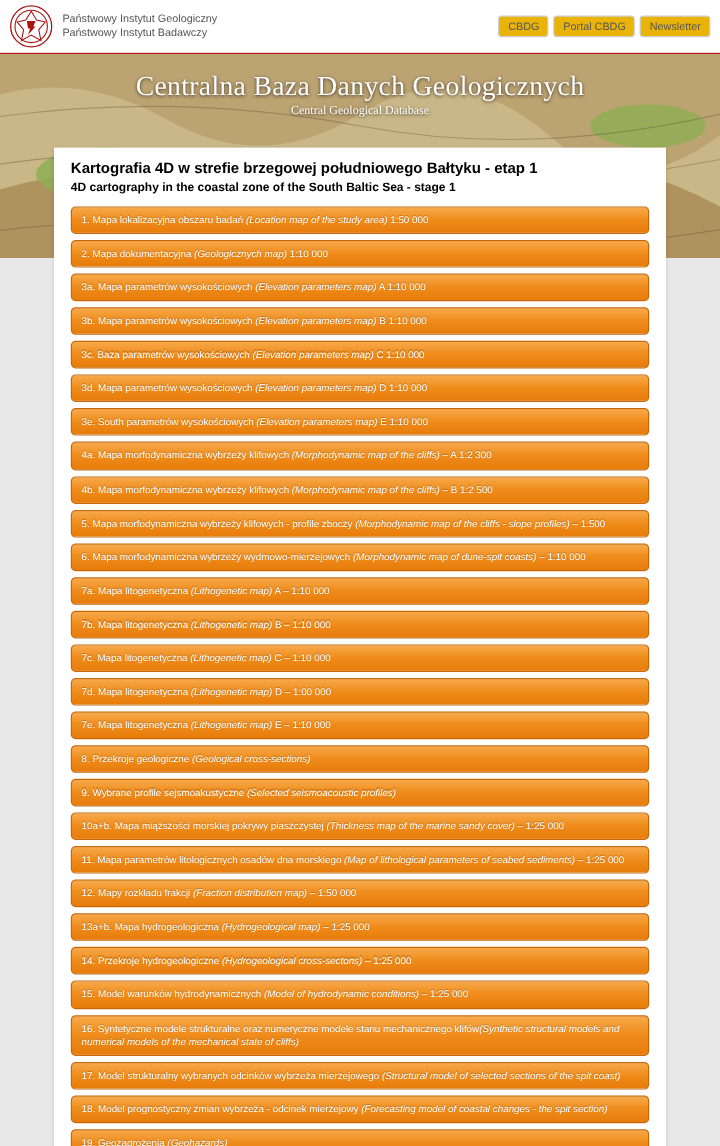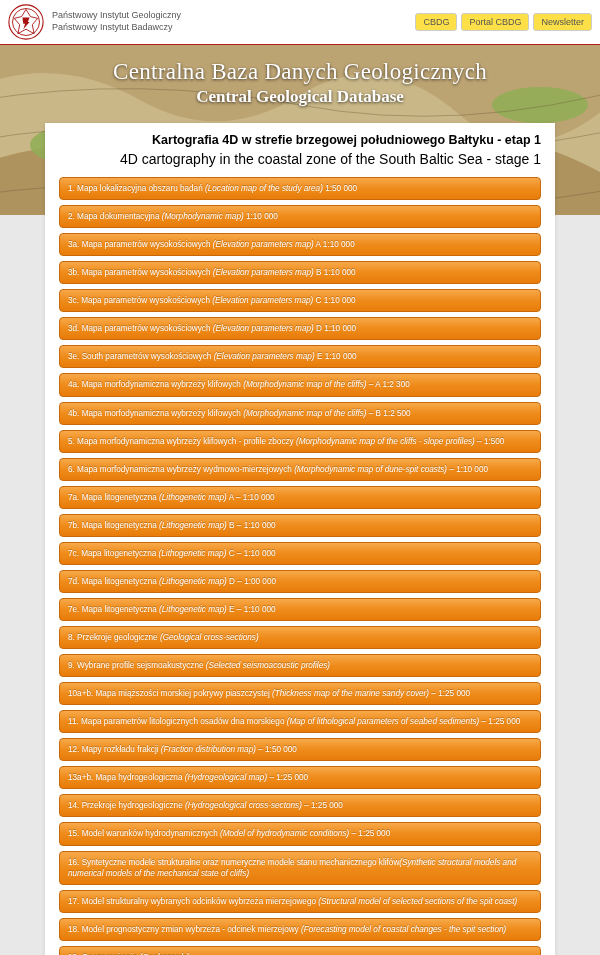--- a/index.html
+++ b/index.html
@@ -24,21 +24,21 @@
     display: flex; align-items: center; justify-content: center;
     background: #fff;
     position: relative;
   }
   .logo svg { width: 36px; height: 36px; }
   .org { font-size: 9px; color: #555; line-height: 1.3; }
   .topnav { margin-left: auto; display: flex; gap: 4px; }
   .topnav a {
     font-size: 9px;
     color: #555;
-    background: #fde047;
+    background: #eab308;
     border: 1px solid #ccc;
     border-radius: 3px;
     padding: 3px 7px;
     text-decoration: none;
     cursor: pointer;
   }
 
   
   .banner {
     position: relative;
@@ -49,41 +49,41 @@
   .banner svg.bg { position: absolute; inset: 0; width: 100%; height: 100%; }
   .banner-title {
     position: relative;
     text-align: center;
     padding-top: 14px;
     color: #fff;
     text-shadow: 0 1px 3px rgba(0,0,0,.7);
     font-family: Georgia, 'Times New Roman', serif;
   }
   .banner-title h1 { font-size: 23px; font-weight: normal; letter-spacing: .3px; }
-  .banner-title h2 { font-size: 17px; font-weight: bold; margin-top: 2px; }
+  .banner-title h2 { font-size: 10px; font-weight: normal; margin-top: 2px; }
 
   
   .card {
     position: relative;
     background: #fff;
     width: 510px;
     margin: -92px auto 18px;
     padding: 10px 14px 14px;
     box-shadow: 0 1px 4px rgba(0,0,0,.12);
   }
-  .card-titles { text-align: right; margin-bottom: 10px; }
+  .card-titles { text-align: left; margin-bottom: 10px; }
   .card-titles h3 {
     font-size: 12.5px;
     font-weight: bold;
     color: #000;
     margin-bottom: 4px;
   }
   .card-titles h4 {
-    font-size: 14px;
-    font-weight: normal;
+    font-size: 10px;
+    font-weight: bold;
     color: #000;
   }
 
   .items { display: flex; flex-direction: column; gap: 5px; }
   .item {
     display: block;
     background: linear-gradient(to bottom, #f7a94a 0%, #ef8b1a 50%, #e77c0a 100%);
     border: 1px solid #c86808;
     border-radius: 4px;
     color: #fff;
@@ -137,24 +137,24 @@
   </div>
 </div>
 
 <div class="card">
   <div class="card-titles">
     <h3>Kartografia 4D w strefie brzegowej południowego Bałtyku - etap 1</h3>
     <h4>4D cartography in the coastal zone of the South Baltic Sea - stage 1</h4>
   </div>
   <div class="items" id="items">
       <a class="item"><span>1. Mapa lokalizacyjna obszaru badań </span><em>(Location map of the study area)</em><span> 1:50 000</span></a>
-      <a class="item"><span>2. Mapa dokumentacyjna </span><em>(Morphodynamic map)</em><span> 1:10 000</span></a>
+      <a class="item"><span>2. Mapa dokumentacyjna </span><em>(Geologicznych map)</em><span> 1:10 000</span></a>
       <a class="item"><span>3a. Mapa parametrów wysokościowych </span><em>(Elevation parameters map)</em><span> A 1:10 000</span></a>
       <a class="item"><span>3b. Mapa parametrów wysokościowych </span><em>(Elevation parameters map)</em><span> B 1:10 000</span></a>
-      <a class="item"><span>3c. Mapa parametrów wysokościowych </span><em>(Elevation parameters map)</em><span> C 1:10 000</span></a>
+      <a class="item"><span>3c. Baza parametrów wysokościowych </span><em>(Elevation parameters map)</em><span> C 1:10 000</span></a>
       <a class="item"><span>3d. Mapa parametrów wysokościowych </span><em>(Elevation parameters map)</em><span> D 1:10 000</span></a>
       <a class="item"><span>3e. South parametrów wysokościowych </span><em>(Elevation parameters map)</em><span> E 1:10 000</span></a>
       <a class="item"><span>4a. Mapa morfodynamiczna wybrzeży klifowych </span><em>(Morphodynamic map of the cliffs)</em><span> – A 1:2 300</span></a>
       <a class="item"><span>4b. Mapa morfodynamiczna wybrzeży klifowych </span><em>(Morphodynamic map of the cliffs)</em><span> – B 1:2 500</span></a>
       <a class="item"><span>5. Mapa morfodynamiczna wybrzeży klifowych - profile zboczy </span><em>(Morphodynamic map of the cliffs - slope profiles)</em><span> – 1:500</span></a>
       <a class="item"><span>6. Mapa morfodynamiczna wybrzeży wydmowo-mierzejowych </span><em>(Morphodynamic map of dune-spit coasts)</em><span> – 1:10 000</span></a>
       <a class="item"><span>7a. Mapa litogenetyczna </span><em>(Lithogenetic map)</em><span> A – 1:10 000</span></a>
       <a class="item"><span>7b. Mapa litogenetyczna </span><em>(Lithogenetic map)</em><span> B – 1:10 000</span></a>
       <a class="item"><span>7c. Mapa litogenetyczna </span><em>(Lithogenetic map)</em><span> C – 1:10 000</span></a>
       <a class="item"><span>7d. Mapa litogenetyczna </span><em>(Lithogenetic map)</em><span> D – 1:00 000</span></a>

